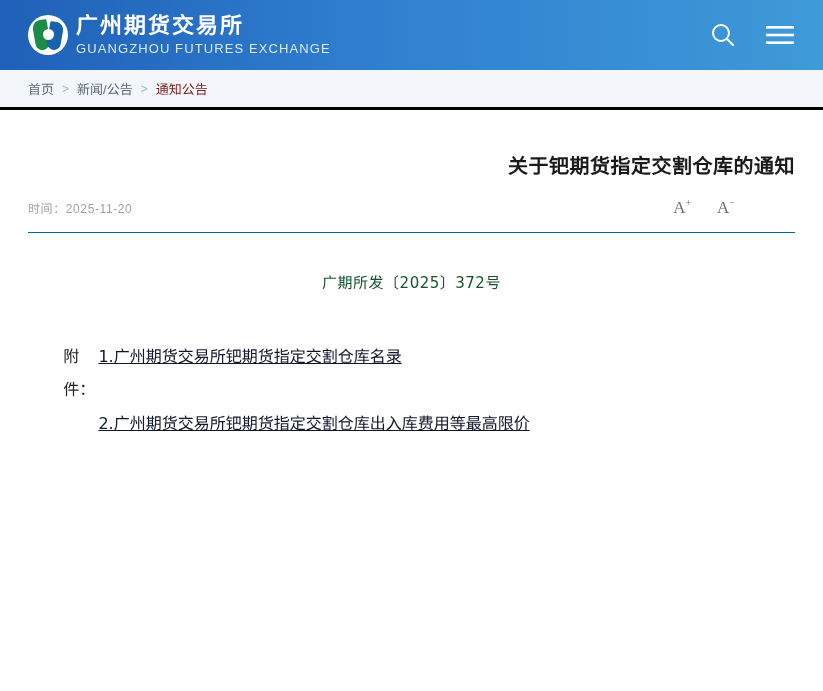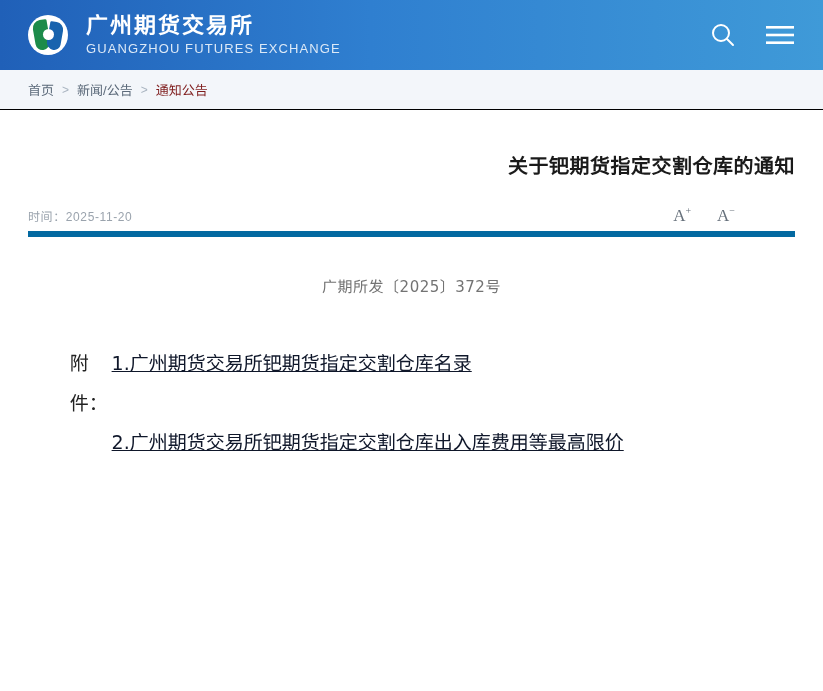--- a/index.html
+++ b/index.html
@@ -17,21 +17,21 @@
     position: relative;
     height: 70px;
     background: linear-gradient(90deg, #2060b8 0%, #2f7fd0 45%, #3f9ad8 100%);
     display: flex;
     align-items: center;
     padding: 0 28px;
   }
   .brand {
     display: flex;
     align-items: flex-end;
-    gap: 18px;
+    gap: 8px;
   }
   .logo-mark {
     width: 40px; height: 40px;
     border-radius: 50%;
     background: #ffffff;
     position: relative;
     overflow: hidden;
     flex: none;
   }
   .logo-mark .leaf-a {
@@ -88,21 +88,21 @@
   
   .breadcrumb {
     height: 40px;
     background: #f3f6fa;
     display: flex;
     align-items: center;
     padding: 0 28px;
     font-size: 13px;
     color: #5c6a7a;
     gap: 8px;
-    border-bottom: 1px solid #000000;
+    border-bottom: 3px solid #000000;
   }
   .breadcrumb a {
     color: #5c6a7a;
     text-decoration: none;
     cursor: pointer;
   }
   .breadcrumb .sep { color: #a9b4c0; font-size: 12px; }
   .breadcrumb .current { color: #7f1d1d; }
 
   
@@ -112,25 +112,25 @@
   .doc-title {
     font-size: 20px;
     color: #1a1a1a;
     font-weight: bold;
     margin: 40px 0 0 0;
     letter-spacing: 0.5px;
     font-family: "DejaVu Sans", sans-serif;
     text-align: right;
   }
   .meta-row {
-    margin-top: 26px;
-    display: flex;
-    align-items: center;
-    padding-bottom: 5px;
-    border-bottom: 6px solid #0369a1;
+    margin-top: 18px;
+    display: flex;
+    align-items: center;
+    padding-bottom: 14px;
+    border-bottom: 1px solid #0369a1;
   }
   .meta-time {
     font-size: 12px;
     color: #9aa3ad;
     letter-spacing: 0.6px;
   }
   .font-tools {
     margin-left: auto;
     display: flex;
     align-items: center;
@@ -143,36 +143,36 @@
     color: #66707b;
     cursor: pointer;
     font-family: "Liberation Serif", serif;
   }
   .font-btn sup { font-size: 10px; }
 
   
   .doc-no {
     text-align: center;
     font-size: 15px;
-    color: #737373;
+    color: #14532d;
     margin-top: 38px;
     letter-spacing: 0.5px;
     font-family: "DejaVu Sans", sans-serif;
   }
   .body-text {
     font-size: 14.5px;
     line-height: 2.0;
     color: #222;
     font-family: "DejaVu Sans", sans-serif;
   }
   .p-salutation { margin-top: 20px; }
   .p-indent { text-indent: 2em; margin-top: 6px; }
   .attachments {
     margin-top: 48px;
-    font-size: 19px;
+    font-size: 16px;
     line-height: 2.1;
     color: #222;
     font-family: "DejaVu Sans", sans-serif;
   }
   .attach-row { display: flex; }
   .attach-label { width: 4.4em; flex: none; padding-left: 2.2em; }
   .attach-link {
     color: #0f172a;
     text-decoration: underline;
     cursor: pointer;

